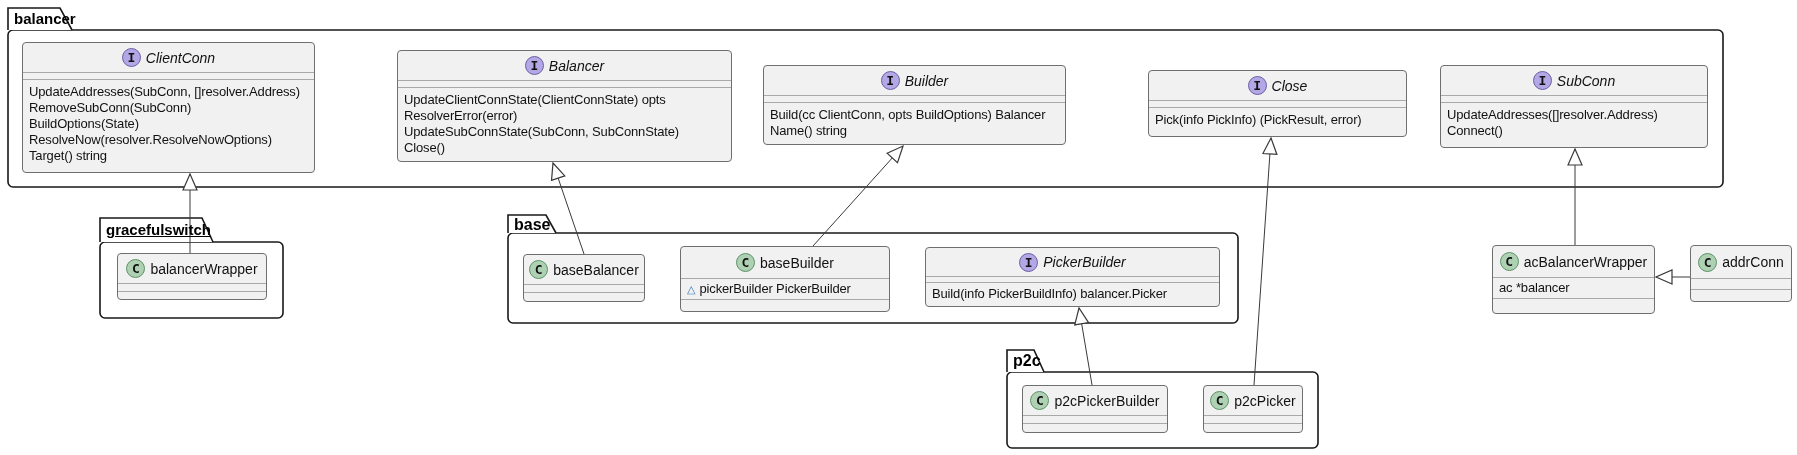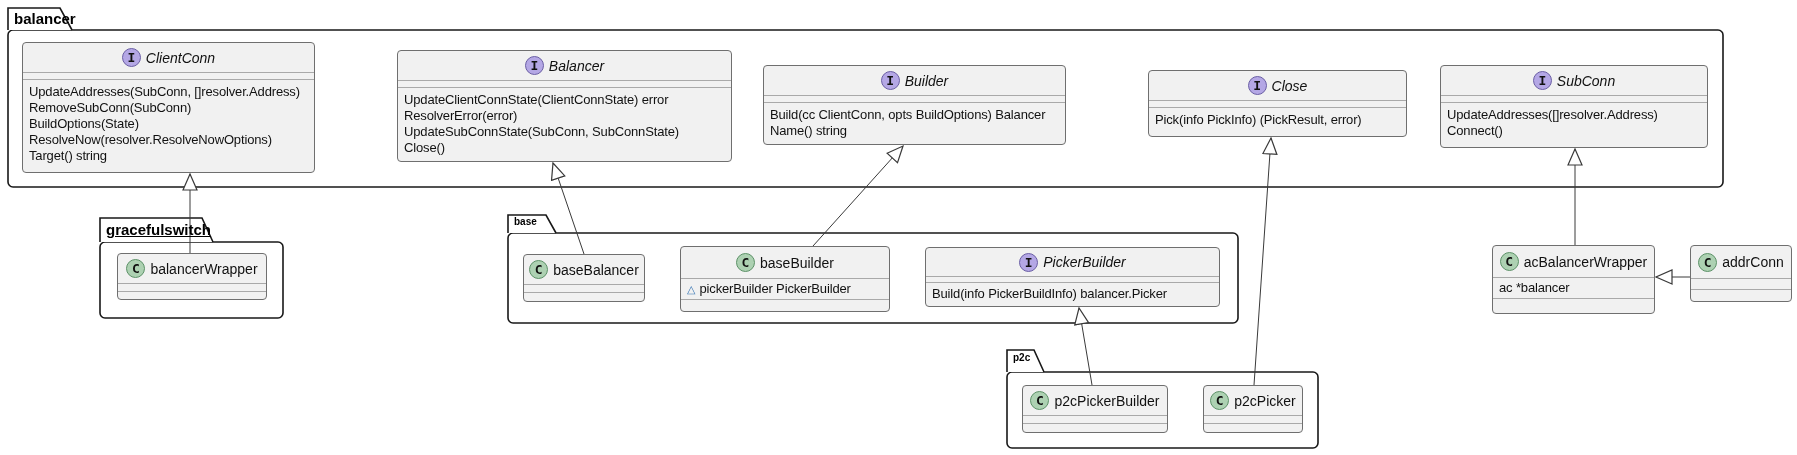--- a/index.html
+++ b/index.html
@@ -12,21 +12,21 @@
     overflow:hidden;
   }
   svg.layer{position:absolute;left:0;top:0;width:1797px;height:455px;}
   .pkg-label{
     position:absolute;
     font-weight:bold;
     font-size:15px;
     color:#000;
     white-space:nowrap;
   }
-  .pkg-label.small{font-size:10px;}
+  .pkg-label.small{font-size:16px;}
   .box{
     position:absolute;
     box-sizing:border-box;
     background:#F1F1F1;
     border:1px solid #6f6f6f;
     border-radius:4px;
     display:flex;
     flex-direction:column;
     box-shadow:0 0 0 0;
   }
@@ -143,21 +143,21 @@
     </div>
   </div>
 
   <div class="box" style="left:397px;top:50px;width:335px;height:112px;">
     <div class="hdr" style="height:30px;">
       <span class="spot iface">I</span>
       <span class="title italic">Balancer</span>
     </div>
     <div class="strip" style="height:7px;"></div>
     <div class="methods">
-      <div class="m">UpdateClientConnState(ClientConnState) error</div>
+      <div class="m">UpdateClientConnState(ClientConnState) opts</div>
       <div class="m">ResolverError(error)</div>
       <div class="m">UpdateSubConnState(SubConn, SubConnState)</div>
       <div class="m">Close()</div>
     </div>
   </div>
 
   <div class="box" style="left:763px;top:65px;width:303px;height:80px;">
     <div class="hdr" style="height:30px;">
       <span class="spot iface">I</span>
       <span class="title italic">Builder</span>

